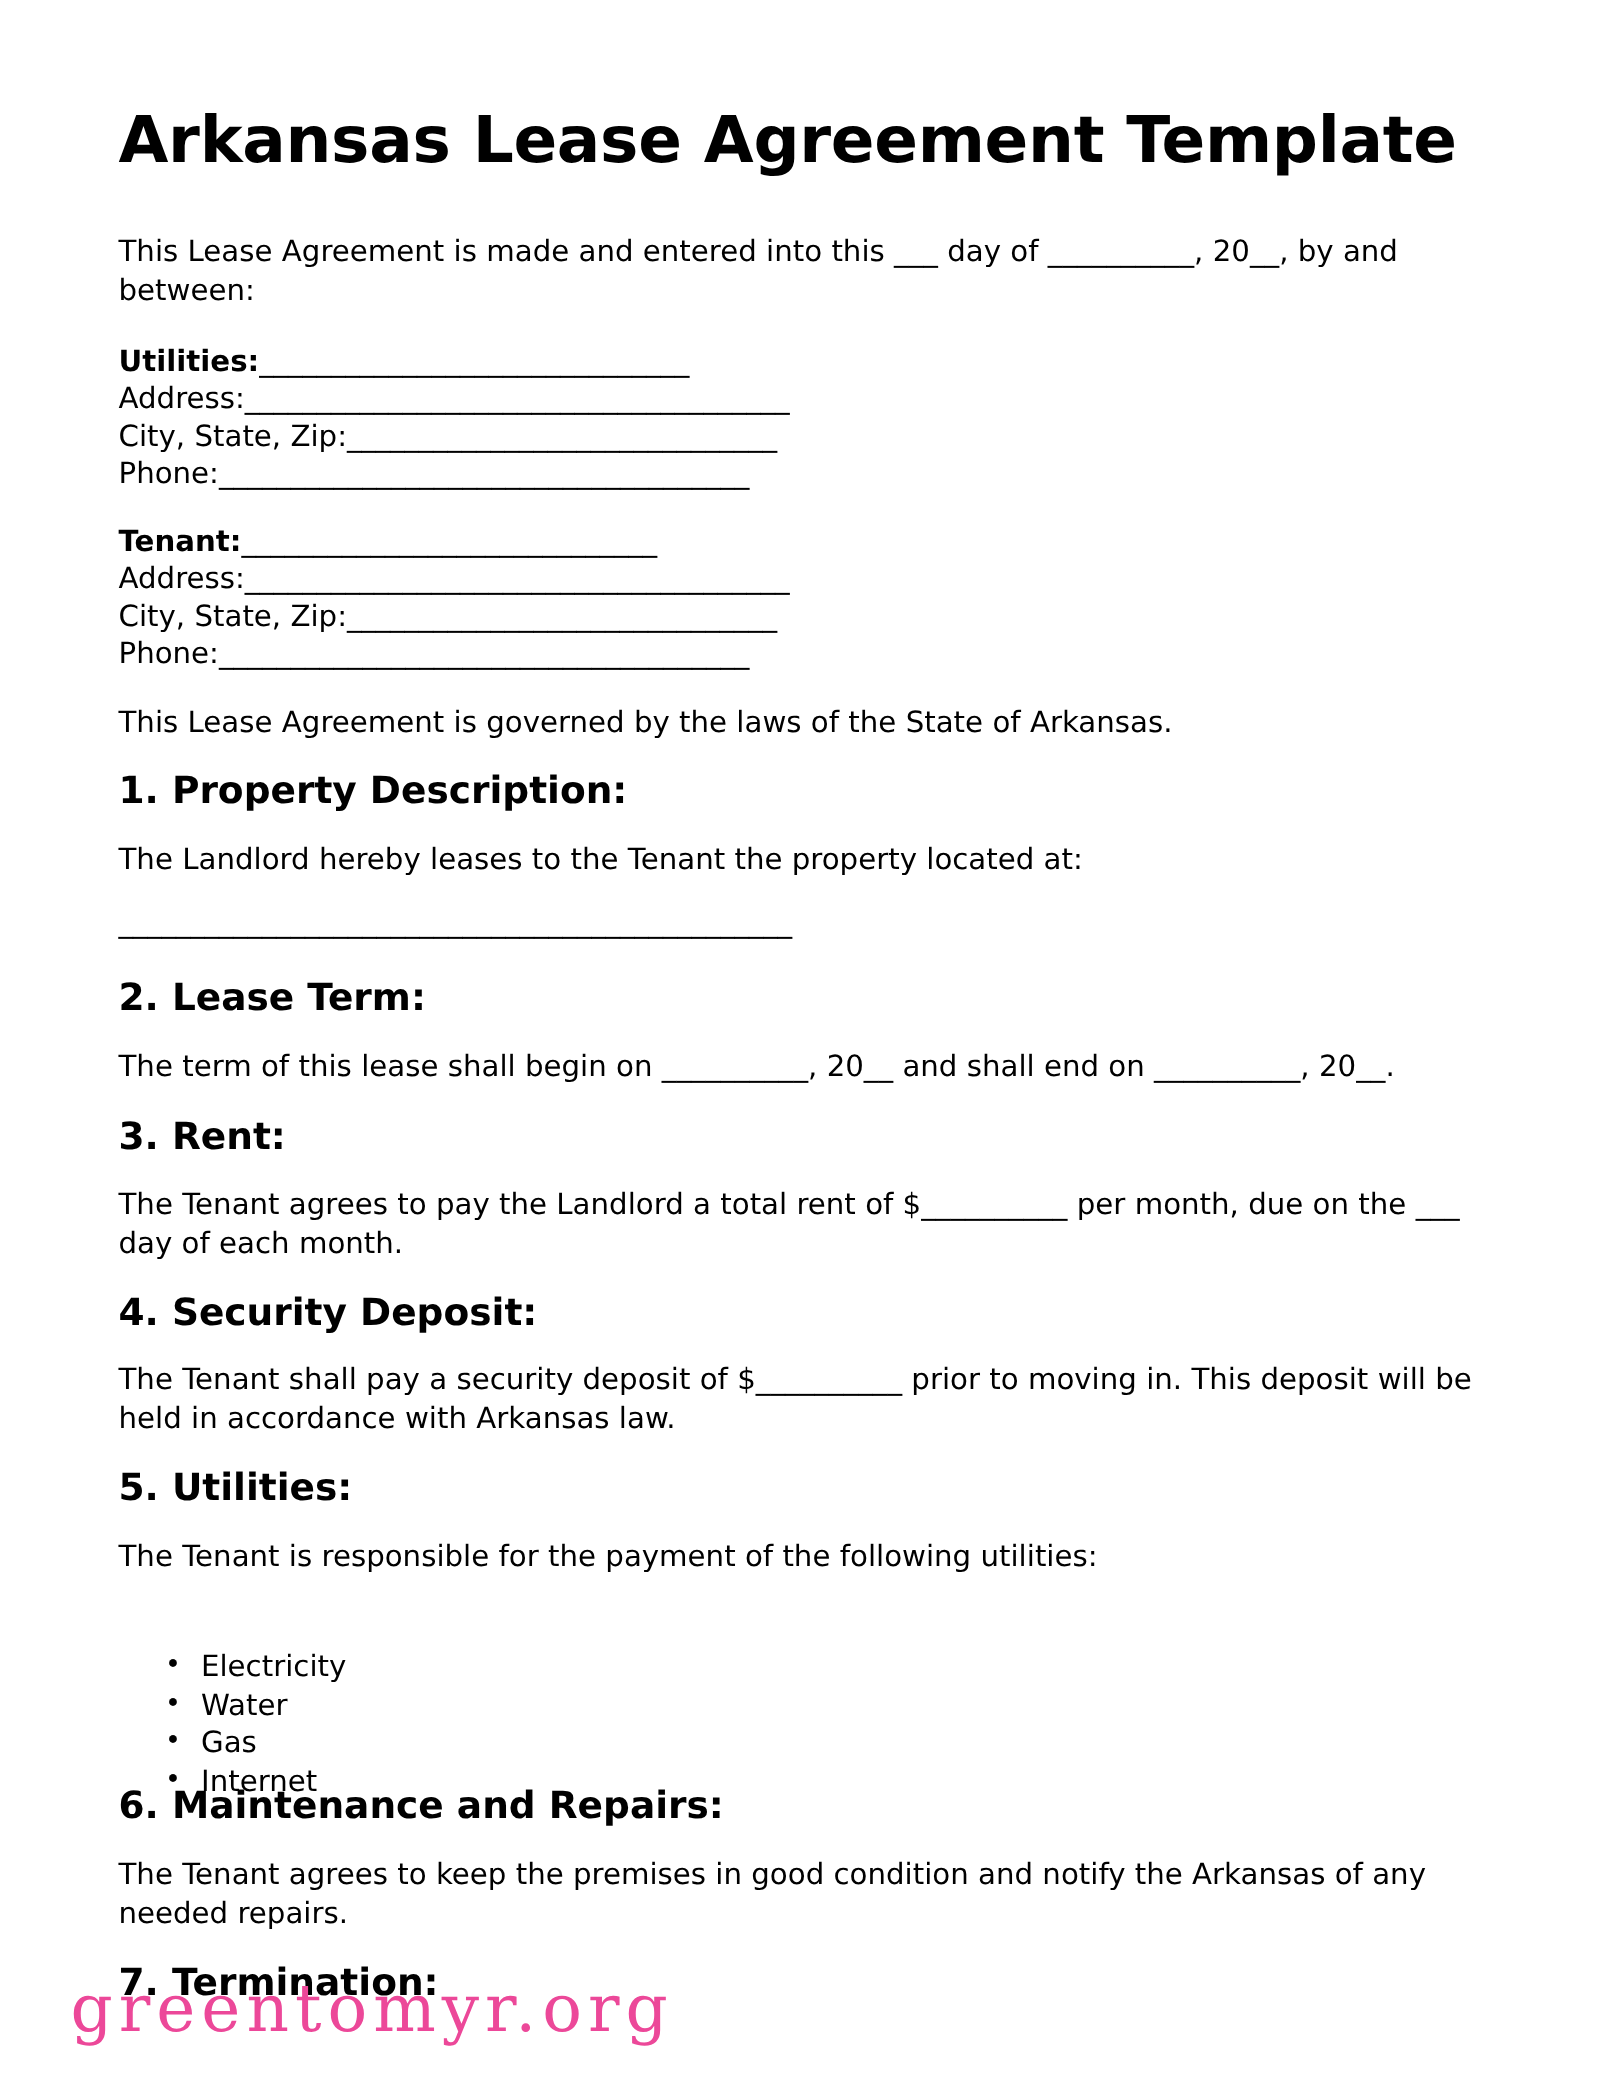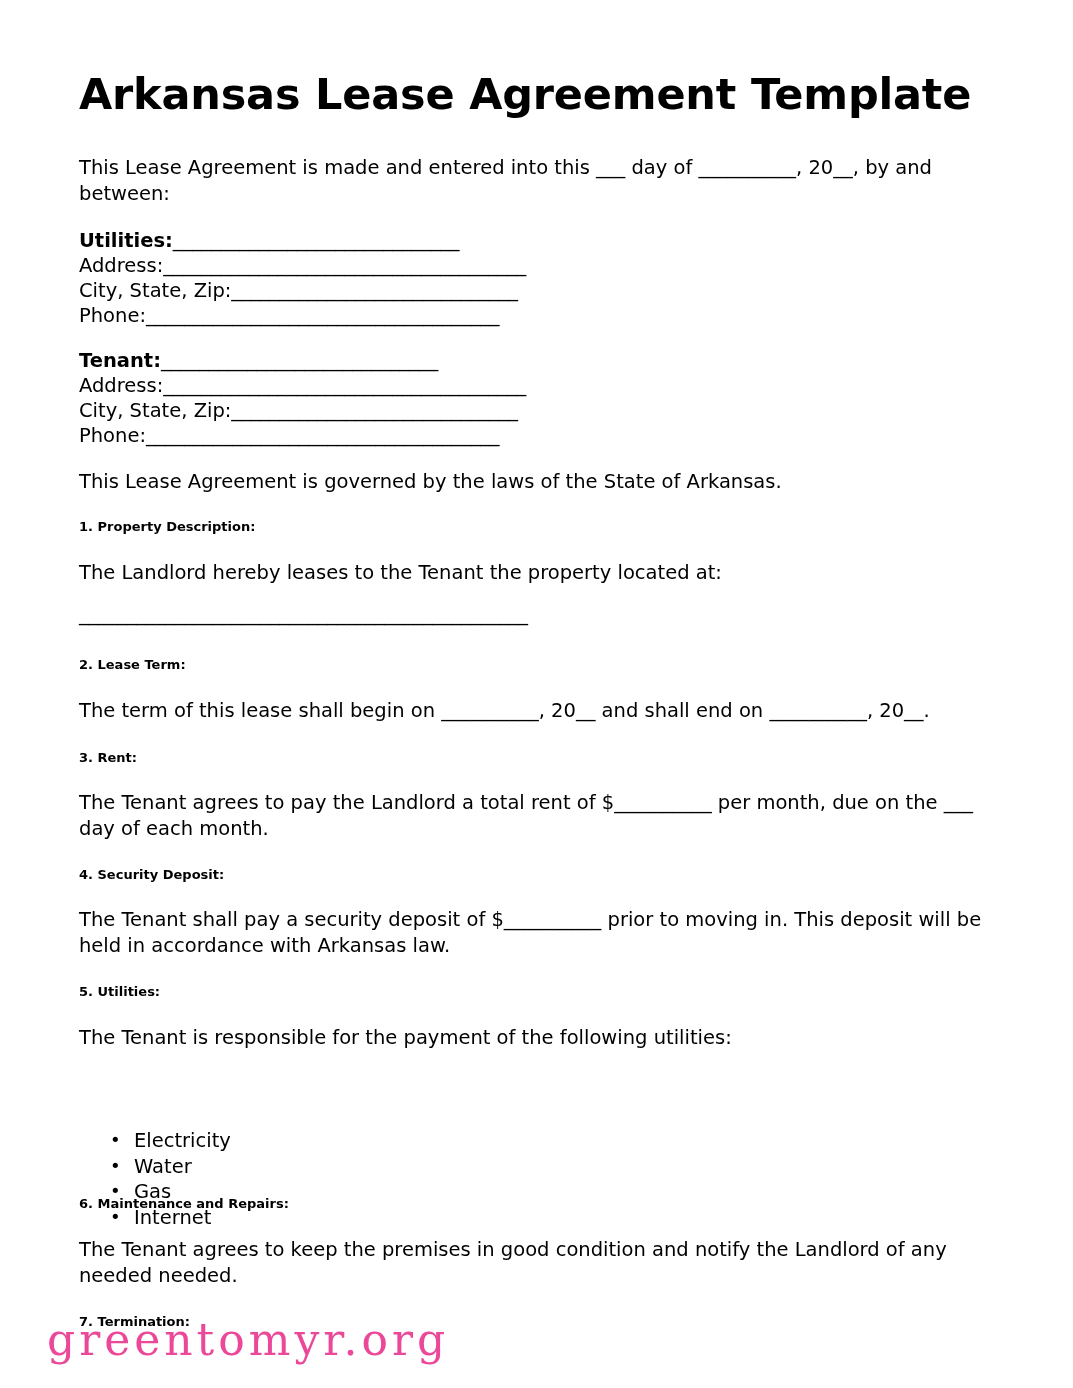--- a/index.html
+++ b/index.html
@@ -51,21 +51,21 @@
   .para {
     font-size: 19.5px;
     line-height: 26px;
     margin: 0;
     position: absolute;
     left: 0;
     width: 930px;
   }
 
   .heading {
-    font-size: 13px;
+    font-size: 25px;
     font-weight: bold;
     line-height: 26px;
     margin: 0;
     position: absolute;
     left: 0;
     white-space: nowrap;
   }
 
   .fieldline {
     font-size: 19.5px;
@@ -154,28 +154,28 @@
 
     <h2 class="heading" style="top:745px;">3. Rent:</h2>
     <p class="para" style="top:790px;">The Tenant agrees to pay the Landlord a total rent of $__________ per month, due on the ___ day of each month.</p>
 
     <h2 class="heading" style="top:862px;">4. Security Deposit:</h2>
     <p class="para" style="top:907px;">The Tenant shall pay a security deposit of $__________ prior to moving in. This deposit will be held in accordance with Arkansas law.</p>
 
     <h2 class="heading" style="top:979px;">5. Utilities:</h2>
     <p class="para" style="top:1025px;">The Tenant is responsible for the payment of the following utilities:</p>
 
-    <ul class="utilities" style="top:1128px;">
+    <ul class="utilities" style="top:1098px;">
       <li>Electricity</li>
       <li>Water</li>
       <li>Gas</li>
       <li>Internet</li>
     </ul>
 
     <h2 class="heading" style="top:1191px;">6. Maintenance and Repairs:</h2>
-    <p class="para" style="top:1237px;">The Tenant agrees to keep the premises in good condition and notify the Landlord of any needed needed.</p>
+    <p class="para" style="top:1237px;">The Tenant agrees to keep the premises in good condition and notify the Arkansas of any needed repairs.</p>
 
     <h2 class="heading" style="top:1309px;text-align:center;">7. Termination:</h2>
 
   </div>
 
   <div class="watermark">greentomyr.org</div>
 </div>
 
 </body></html>

